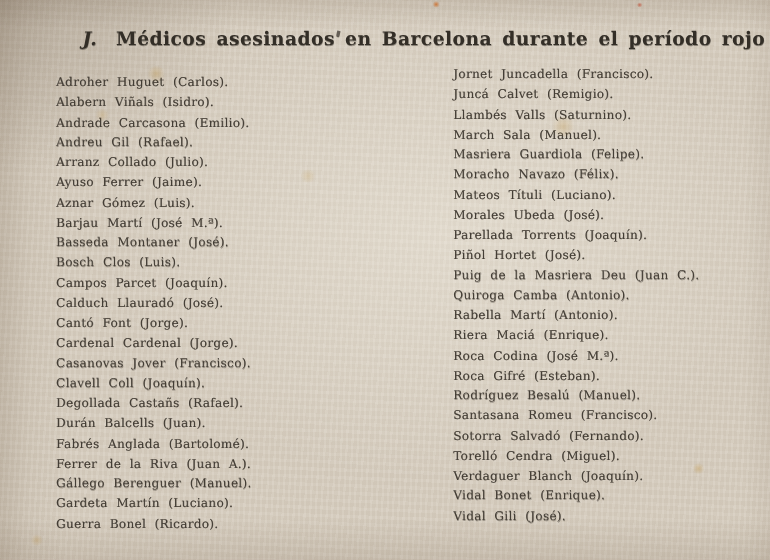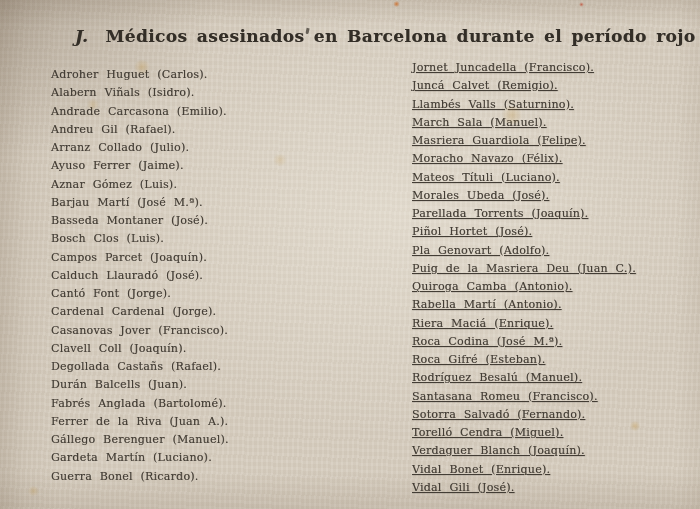--- a/index.html
+++ b/index.html
@@ -51,21 +51,21 @@
     list-style: none;
     font-size: 11px;
     line-height: 18.25px;
     letter-spacing: 0.25px;
     word-spacing: 4px;
     white-space: nowrap;
     color: #433d35;
     text-shadow: 0.3px 0.3px 0.4px rgba(66,60,52,0.45);
   }
   .col-left  { left: 35px;  top: 50px; }
-  .col-right { left: 396px; top: 43px; text-decoration: underline; }
+  .col-right { left: 396px; top: 43px; }
 
   .stain {
     position: absolute;
     border-radius: 50%;
     pointer-events: none;
   }
   .stain-1 { left: 393px; top: 1px;   width: 7px;  height: 6px;  background: radial-gradient(circle, rgba(201,106,38,0.85), rgba(201,106,38,0) 70%); }
   .stain-2 { left: 579px; top: 2px;   width: 5px;  height: 5px;  background: radial-gradient(circle, rgba(190,70,45,0.7), rgba(190,70,45,0) 70%); }
   .stain-3 { left: 133px; top: 60px;  width: 18px; height: 14px; background: radial-gradient(circle, rgba(188,140,52,0.30), rgba(188,140,52,0) 70%); }
   .stain-4 { left: 86px;  top: 99px;  width: 14px; height: 11px; background: radial-gradient(circle, rgba(188,140,52,0.22), rgba(188,140,52,0) 70%); }
@@ -127,21 +127,20 @@
       <li>Jornet Juncadella (Francisco).</li>
       <li>Juncá Calvet (Remigio).</li>
       <li>Llambés Valls (Saturnino).</li>
       <li>March Sala (Manuel).</li>
       <li>Masriera Guardiola (Felipe).</li>
       <li>Moracho Navazo (Félix).</li>
       <li>Mateos Títuli (Luciano).</li>
       <li>Morales Ubeda (José).</li>
       <li>Parellada Torrents (Joaquín).</li>
       <li>Piñol Hortet (José).</li>
-      <li>Pla Genovart (Adolfo).</li>
       <li>Puig de la Masriera Deu (Juan C.).</li>
       <li>Quiroga Camba (Antonio).</li>
       <li>Rabella Martí (Antonio).</li>
       <li>Riera Maciá (Enrique).</li>
       <li>Roca Codina (José M.ª).</li>
       <li>Roca Gifré (Esteban).</li>
       <li>Rodríguez Besalú (Manuel).</li>
       <li>Santasana Romeu (Francisco).</li>
       <li>Sotorra Salvadó (Fernando).</li>
       <li>Torelló Cendra (Miguel).</li>

